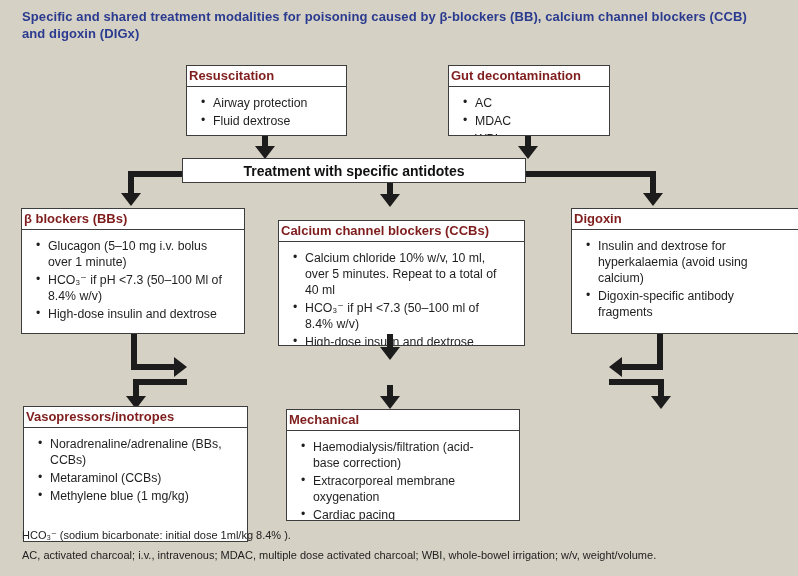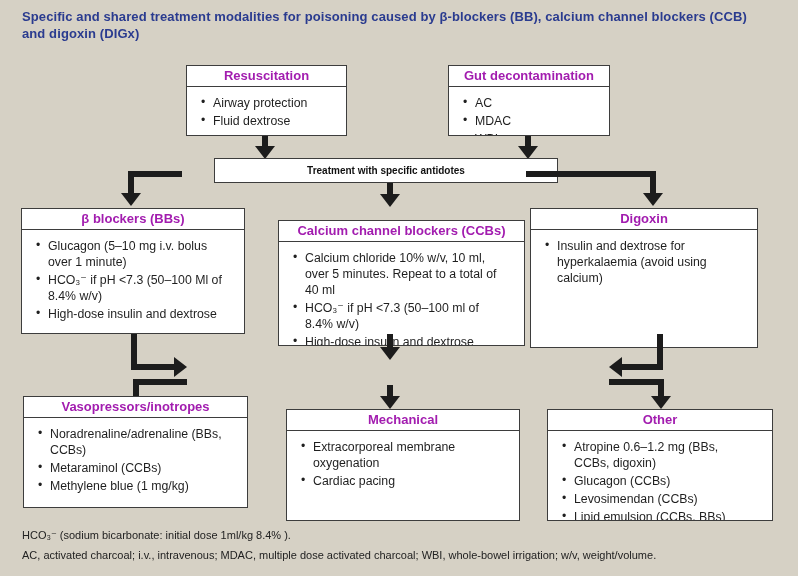--- a/index.html
+++ b/index.html
@@ -2,29 +2,29 @@
 <html style="--background: #d6d1c5; --title-text: #2a3b8f; --box-fill: #ffffff; --box-border: #3d3d3d; --arrow: #1c1c1c; --body-text: #1f1f1f;"><head>
 <meta charset="utf-8">
 <style>
   html,body{margin:0;padding:0;background:#d6d1c5;}
   .page{position:relative;width:798px;height:576px;background:var(--background,#d6d1c5);
         font-family:"Liberation Sans","DejaVu Sans",sans-serif;overflow:hidden;}
   .title{position:absolute;left:22px;top:8px;width:748px;font-size:13px;font-weight:bold;
          color:var(--title-text,#2a3b8f);line-height:1.32;letter-spacing:0.1px;}
   .box{position:absolute;background:var(--box-fill,#ffffff);border:1.5px solid var(--box-border,#3d3d3d);
        box-sizing:border-box;overflow:hidden;}
-  .box-header{font-size:13px;font-weight:bold;text-align:center;color:#a21caf;
+  .box-header{font-size:13px;font-weight:bold;text-align:left;color:#7f1d1d;
               border-bottom:1.5px solid var(--box-border,#3d3d3d);padding:2px 2px 3px;}
   .box-list{list-style:none;margin:4px;padding:5px 16px 3px 7px;}
   .box-list li{position:relative;padding-left:15px;font-size:12.3px;line-height:1.3;
                color:var(--body-text,#1f1f1f);margin-bottom:2px;}
   .box-list li::before{content:"•";position:absolute;left:3px;top:-1px;color:var(--body-text,#1f1f1f);}
   .bar{position:absolute;background:var(--box-fill,#ffffff);border:1.5px solid var(--box-border,#3d3d3d);
        box-sizing:border-box;display:flex;align-items:center;justify-content:center;
-       font-size:10px;font-weight:bold;color:#111;margin-left:32px;}
+       font-size:14px;font-weight:bold;color:#111;}
   .ln{position:absolute;background:var(--arrow,#1c1c1c);}
   .ah{position:absolute;width:0;height:0;}
   .ah-down{border-left:10px solid transparent;border-right:10px solid transparent;
            border-top:13px solid var(--arrow,#1c1c1c);}
   .ah-right{border-top:10px solid transparent;border-bottom:10px solid transparent;
             border-left:13px solid var(--arrow,#1c1c1c);}
   .ah-left{border-top:10px solid transparent;border-bottom:10px solid transparent;
            border-right:13px solid var(--arrow,#1c1c1c);}
   .footnote{position:absolute;left:22px;font-size:11px;color:#222;width:778px;}
 </style>
@@ -89,24 +89,25 @@
 
   <div class="box" style="left:278px;top:220px;width:247px;height:126px">
     <div class="box-header">Calcium channel blockers (CCBs)</div>
     <ul class="box-list">
       <li>Calcium chloride 10% w/v, 10 ml, over 5 minutes. Repeat to a total of 40 ml</li>
       <li>HCO₃⁻ if pH &lt;7.3 (50–100 ml of 8.4% w/v)</li>
       <li>High-dose insulin and dextrose</li>
     </ul>
   </div>
 
-  <div class="box" style="left:530px;top:208px;width:228px;height:140px">
+  <div class="box" style="left:571px;top:208px;width:228px;height:126px">
     <div class="box-header">Digoxin</div>
     <ul class="box-list">
       <li>Insulin and dextrose for hyperkalaemia (avoid using calcium)</li>
+      <li>Digoxin-specific antibody fragments</li>
     </ul>
   </div>
 
   <div>
     <div class="ln" style="left:131px;top:334px;width:6px;height:36px"></div>
     <div class="ln" style="left:131px;top:364px;width:44px;height:6px"></div>
     <div class="ah ah-right" style="left:174px;top:357px"></div>
   </div>
   <div>
     <div class="ln" style="left:387px;top:334px;width:6px;height:15px"></div>
@@ -127,43 +128,35 @@
   <div>
     <div class="ln" style="left:387px;top:385px;width:6px;height:12px"></div>
     <div class="ah ah-down" style="left:380px;top:396px"></div>
   </div>
   <div>
     <div class="ln" style="left:609px;top:379px;width:55px;height:6px"></div>
     <div class="ln" style="left:658px;top:379px;width:6px;height:18px"></div>
     <div class="ah ah-down" style="left:651px;top:396px"></div>
   </div>
 
-  <div class="box" style="left:23px;top:396px;width:225px;height:112px">
+  <div class="box" style="left:23px;top:406px;width:225px;height:136px">
     <div class="box-header">Vasopressors/inotropes</div>
     <ul class="box-list">
       <li>Noradrenaline/adrenaline (BBs, CCBs)</li>
       <li>Metaraminol (CCBs)</li>
       <li>Methylene blue (1 mg/kg)</li>
     </ul>
   </div>
 
   <div class="box" style="left:286px;top:409px;width:234px;height:112px">
     <div class="box-header">Mechanical</div>
     <ul class="box-list">
+      <li>Haemodialysis/filtration (acid-base correction)</li>
       <li>Extracorporeal membrane oxygenation</li>
       <li>Cardiac pacing</li>
     </ul>
   </div>
 
-  <div class="box" style="left:547px;top:409px;width:226px;height:112px">
-    <div class="box-header">Other</div>
-    <ul class="box-list">
-      <li>Atropine 0.6–1.2 mg (BBs, CCBs, digoxin)</li>
-      <li>Glucagon (CCBs)</li>
-      <li>Levosimendan (CCBs)</li>
-      <li>Lipid emulsion (CCBs, BBs)</li>
-    </ul>
-  </div>
 
   <div class="footnote" style="top:529px">HCO₃⁻ (sodium bicarbonate: initial dose 1ml/kg 8.4% ).</div>
   <div class="footnote" style="top:549px">AC, activated charcoal; i.v., intravenous; MDAC, multiple dose activated charcoal; WBI, whole-bowel irrigation; w/v, weight/volume.</div>
 
 </div>
 
 </body></html>

